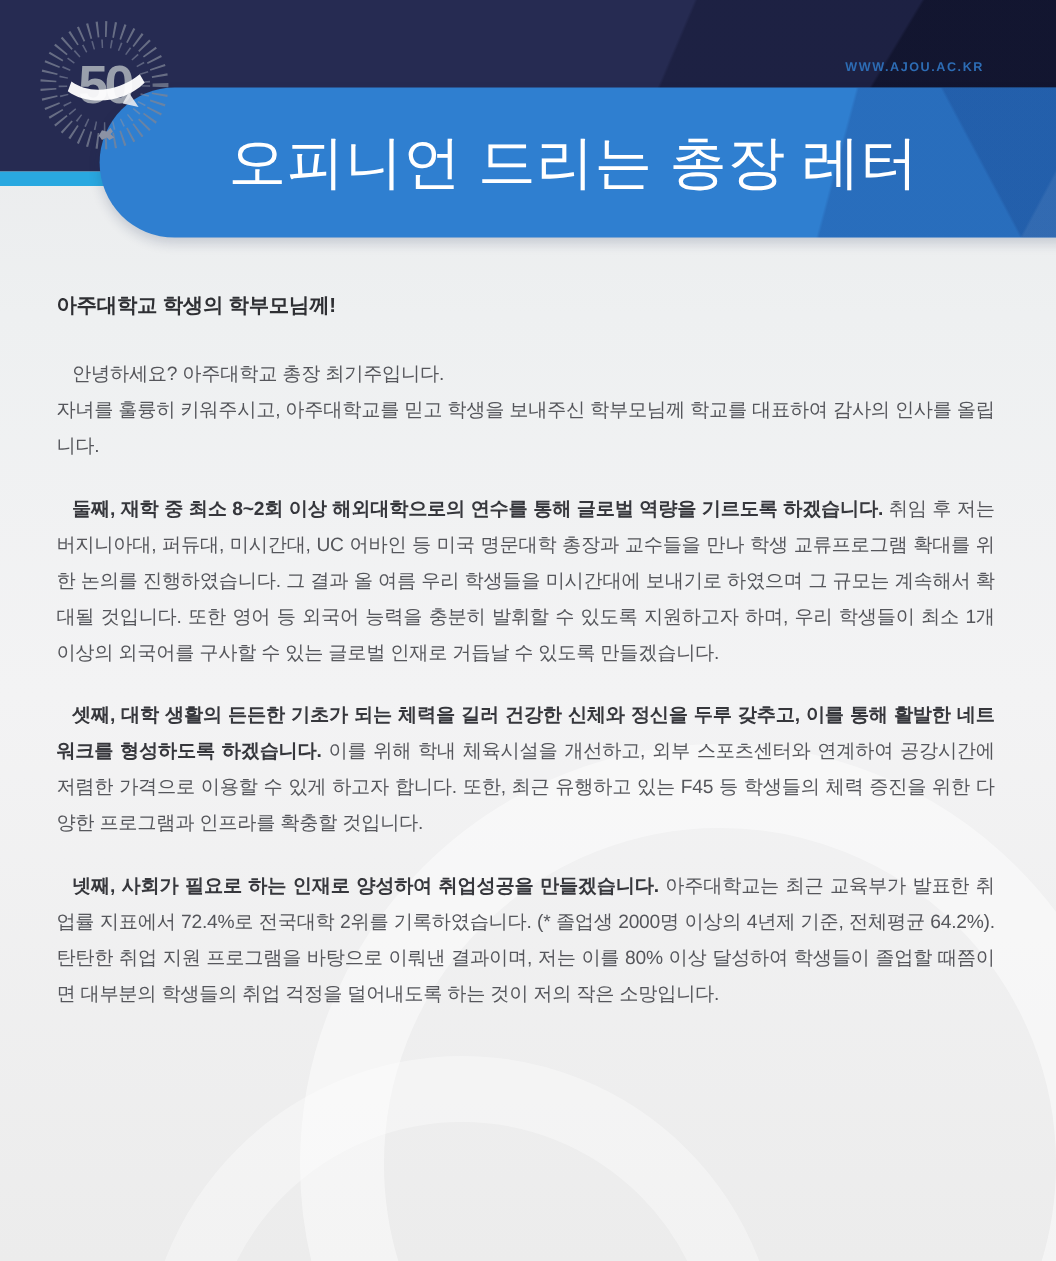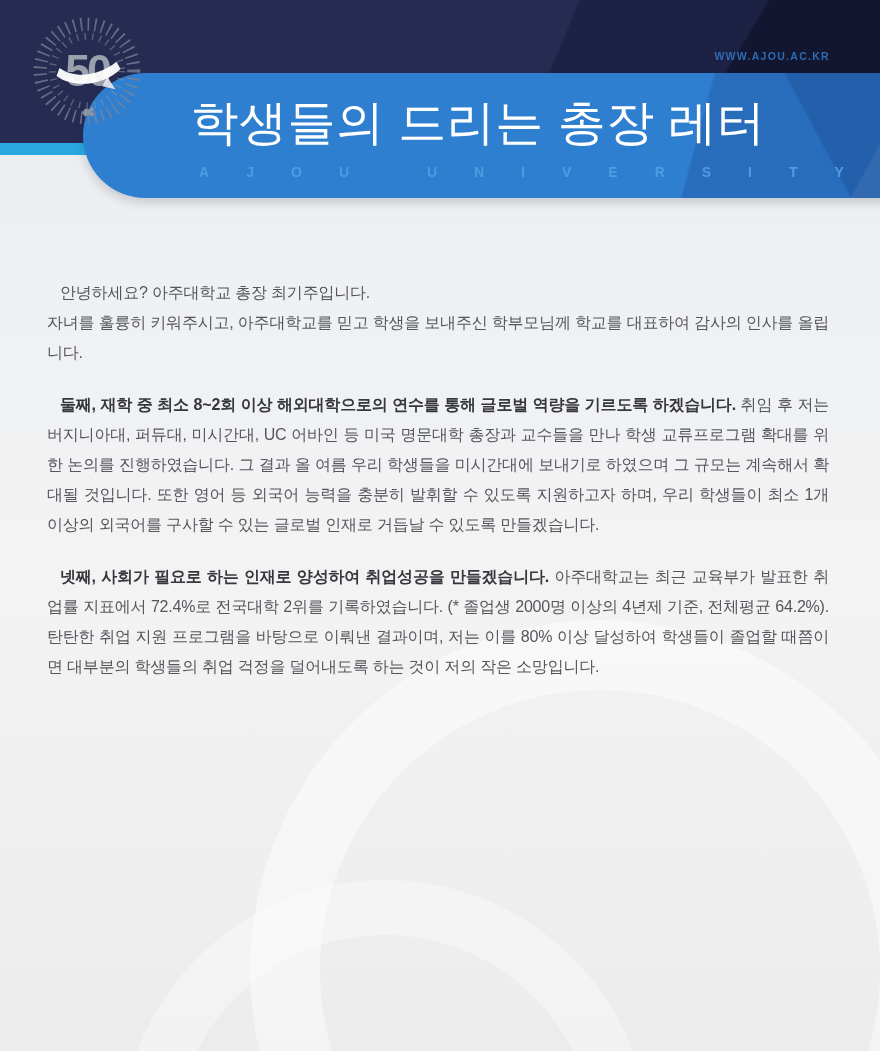--- a/index.html
+++ b/index.html
@@ -11,21 +11,21 @@
   .wm{position:absolute;border-radius:50%;pointer-events:none;}
   .wm-1{width:560px;height:560px;right:-70px;top:620px;border:70px solid rgba(255,255,255,0.45);}
   .wm-2{width:420px;height:420px;left:120px;top:880px;border:55px solid rgba(255,255,255,0.35);}
 
   
   .header{position:absolute;top:0;left:0;width:880px;height:143px;background:#262b52;z-index:2;}
   .hdr-shade-a{position:absolute;inset:0;background:linear-gradient(113deg,transparent 61.5%,rgba(8,10,32,0.30) 61.8%);}
   .hdr-shade-b{position:absolute;inset:0;background:linear-gradient(121deg,transparent 79.5%,rgba(4,6,22,0.42) 79.8%);}
   .stripe{position:absolute;top:143px;left:0;width:300px;height:12px;background:#29a8e0;z-index:2;}
 
-  .site-url{position:absolute;top:50px;right:50px;color:#2d6cb4;font-size:10.5px;font-weight:700;
+  .site-url{position:absolute;top:50px;right:60px;color:#2d6cb4;font-size:10.5px;font-weight:700;
             letter-spacing:1.3px;z-index:4;}
 
   
   .logo{position:absolute;top:12px;left:26px;width:122px;height:122px;z-index:4;}
   .logo svg{width:100%;height:100%;}
   .logo-num{font-family:"Liberation Sans","DejaVu Sans",sans-serif;font-weight:700;font-size:44px;
             fill:#9aa0ac;letter-spacing:-3px;}
 
   
   .banner{position:absolute;top:73px;left:83px;width:880px;height:125px;background:#2f7fd0;
@@ -73,25 +73,26 @@
       <path d="M30 63 C 46 75, 76 73, 93 56 L 89 49 C 72 63, 48 66, 33 55 Z" fill="#ffffff" opacity="0.95"></path>
       <path d="M80 64 L 88 76 L 75 73 Z" fill="#e8eaee" opacity="0.9"></path>
       <path d="M55 100 l3 -5 4 1 3 -3 2 3 -2 2 3 3 -4 2 -2 -2 -4 2 -2 -3 z" fill="#8b92a4"></path>
     </svg>
   </div>
 
   <div class="banner">
     <div class="shade1"></div>
     <div class="shade2"></div>
     <div class="shade3"></div>
-    <div class="banner-title">학생들의 드리는 총장 레터</div>
-    <div class="banner-sub">AJOU UNIVERSITY</div>
+    <div class="banner-title">오피니언 드리는 총장 레터</div>
   </div>
 
   <div class="letter">
+    <p class="salutation">아주대학교 학생의 학부모님께!</p>
     <div>
         <p class="para first"><span class="seg">안녕하세요? 아주대학교 총장 최기주입니다.</span><br><span class="seg">자녀를 훌륭히 키워주시고, 아주대학교를 믿고 학생을 보내주신 학부모님께 학교를 대표하여 감사의 인사를 올립니다.</span></p>
         <p class="para"><span class="seg b">둘째, 재학 중 최소 8~2회 이상 해외대학으로의 연수를 통해 글로벌 역량을 기르도록 하겠습니다.</span><span class="seg"> 취임 후 저는 버지니아대, 퍼듀대, 미시간대, UC 어바인 등 미국 명문대학 총장과 교수들을 만나 학생 교류프로그램 확대를 위한 논의를 진행하였습니다. 그 결과 올 여름 우리 학생들을 미시간대에 보내기로 하였으며 그 규모는 계속해서 확대될 것입니다. 또한 영어 등 외국어 능력을 충분히 발휘할 수 있도록 지원하고자 하며, 우리 학생들이 최소 1개 이상의 외국어를 구사할 수 있는 글로벌 인재로 거듭날 수 있도록 만들겠습니다.</span></p>
+        <p class="para"><span class="seg b">셋째, 대학 생활의 든든한 기초가 되는 체력을 길러 건강한 신체와 정신을 두루 갖추고, 이를 통해 활발한 네트워크를 형성하도록 하겠습니다.</span><span class="seg"> 이를 위해 학내 체육시설을 개선하고, 외부 스포츠센터와 연계하여 공강시간에 저렴한 가격으로 이용할 수 있게 하고자 합니다. 또한, 최근 유행하고 있는 F45 등 학생들의 체력 증진을 위한 다양한 프로그램과 인프라를 확충할 것입니다.</span></p>
         <p class="para"><span class="seg b">넷째, 사회가 필요로 하는 인재로 양성하여 취업성공을 만들겠습니다.</span><span class="seg"> 아주대학교는 최근 교육부가 발표한 취업률 지표에서 72.4%로 전국대학 2위를 기록하였습니다. (* 졸업생 2000명 이상의 4년제 기준, 전체평균 64.2%). 탄탄한 취업 지원 프로그램을 바탕으로 이뤄낸 결과이며, 저는 이를 80% 이상 달성하여 학생들이 졸업할 때쯤이면 대부분의 학생들의 취업 걱정을 덜어내도록 하는 것이 저의 작은 소망입니다.</span></p>
       </div>
   </div>
 
 </div>
 
 </body></html>

